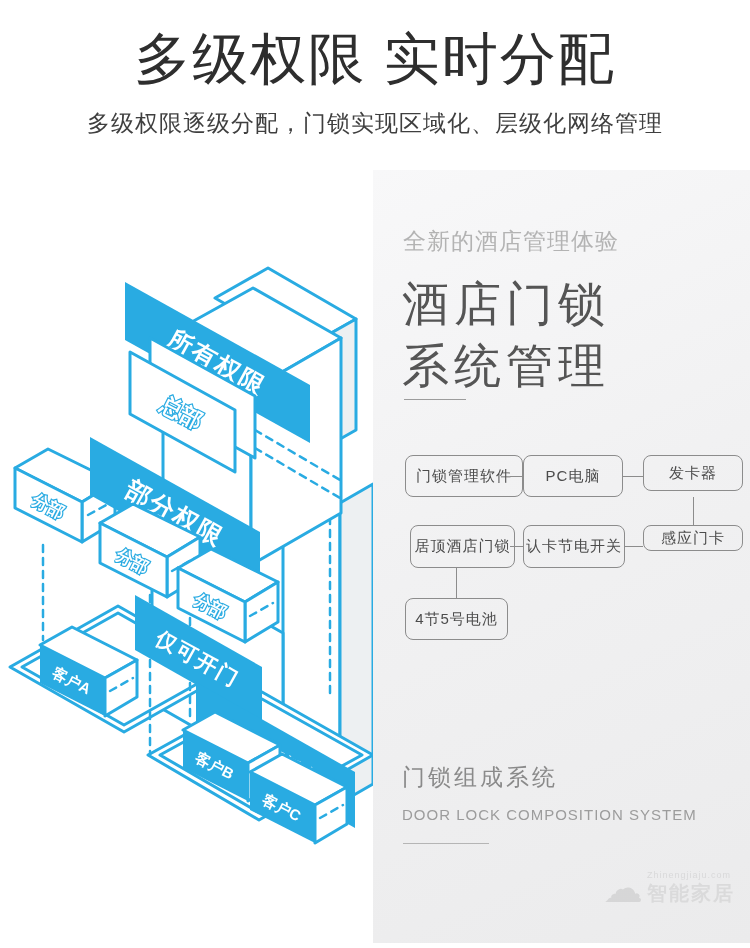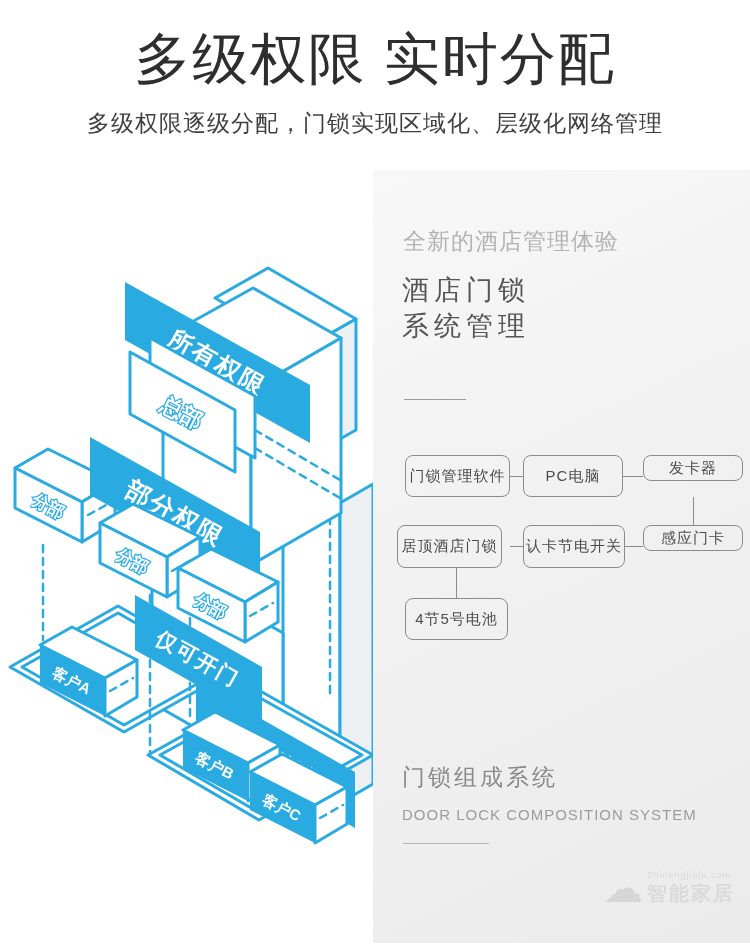--- a/index.html
+++ b/index.html
@@ -8,21 +8,21 @@
   
   .main-title{position:absolute;left:0;top:22px;width:750px;text-align:center;
               font-size:56px;font-weight:500;color:#2e2e2e;letter-spacing:2px;}
   .main-subtitle{position:absolute;left:0;top:108px;width:750px;text-align:center;
               font-size:23px;font-weight:400;color:#3f3f3f;letter-spacing:1px;}
   
   .panel{position:absolute;left:373px;top:170px;width:377px;height:773px;
          background:linear-gradient(155deg,#f8f8f9 0%,#f1f1f2 45%,#ebebec 100%);}
   .eyebrow{position:absolute;left:30px;top:56px;font-size:23px;font-weight:300;
            color:#b3b3b3;letter-spacing:1px;}
-  .panel-title{position:absolute;left:29px;top:103px;font-size:27px;font-weight:300;
+  .panel-title{position:absolute;left:29px;top:103px;font-size:47px;font-weight:300;
            color:#555;letter-spacing:5px;line-height:1.32;}
   .divider1{position:absolute;left:31px;top:229px;width:62px;height:1px;background:#9c9c9c;}
   .fbox{position:absolute;border:1px solid #8c8c8c;border-radius:8px;
         display:flex;align-items:center;justify-content:center;
         font-size:15px;color:#4c4c4c;letter-spacing:1px;box-sizing:border-box;}
   .hline,.vline{position:absolute;background:#8c8c8c;}
   .hline{height:1px;}
   .vline{width:1px;}
   .footer-title{position:absolute;left:29px;top:592px;font-size:23px;font-weight:300;
            color:#8a8a8a;letter-spacing:3px;}
@@ -165,24 +165,24 @@
 
   <div class="panel">
     <div class="eyebrow">全新的酒店管理体验</div>
     <div class="panel-title">
       <div>酒店门锁</div>
       <div>系统管理</div>
     </div>
     <div class="divider1"></div>
 
     <div>
-      <div class="fbox" style="left:32px;top:285px;width:105px;height:42px;">门锁管理软件</div>
+      <div class="fbox" style="left:32px;top:285px;width:118px;height:42px;">门锁管理软件</div>
       <div class="fbox" style="left:150px;top:285px;width:100px;height:42px;">PC电脑</div>
-      <div class="fbox" style="left:270px;top:285px;width:100px;height:26px;">发卡器</div>
-      <div class="fbox" style="left:24px;top:355px;width:105px;height:43px;">居顶酒店门锁</div>
+      <div class="fbox" style="left:270px;top:285px;width:100px;height:36px;">发卡器</div>
+      <div class="fbox" style="left:37px;top:355px;width:105px;height:43px;">居顶酒店门锁</div>
       <div class="fbox" style="left:150px;top:355px;width:102px;height:43px;">认卡节电开关</div>
       <div class="fbox" style="left:270px;top:355px;width:100px;height:26px;">感应门卡</div>
       <div class="fbox" style="left:32px;top:428px;width:103px;height:42px;">4节5号电池</div>
       <div class="hline" style="left:137px;top:306px;width:13px;"></div>
       <div class="hline" style="left:250px;top:306px;width:20px;"></div>
       <div class="hline" style="left:137px;top:376px;width:13px;"></div>
       <div class="hline" style="left:252px;top:376px;width:18px;"></div>
       <div class="vline" style="left:320px;top:327px;height:28px;"></div>
       <div class="vline" style="left:83px;top:398px;height:30px;"></div>
     </div>

